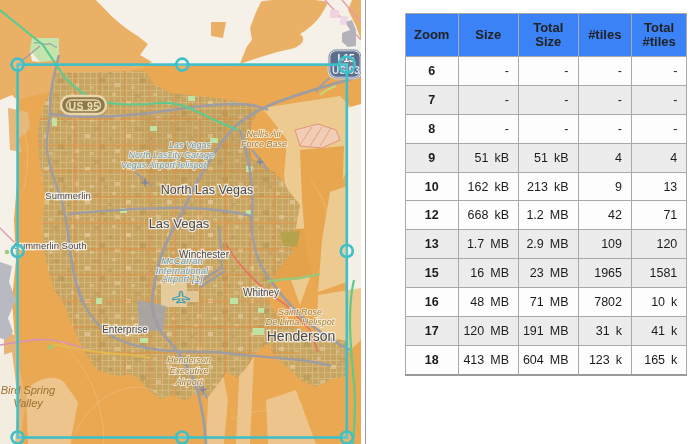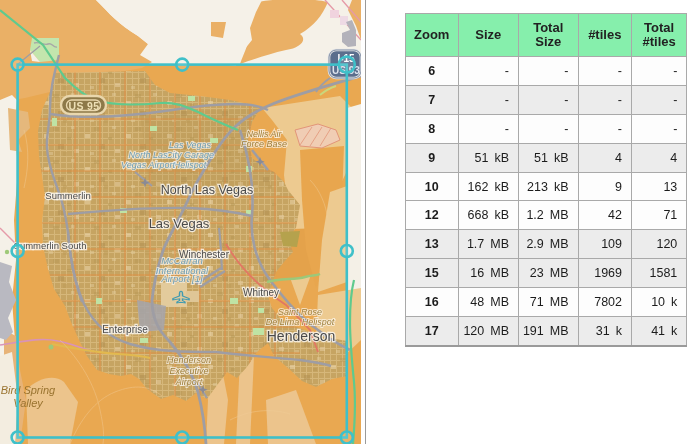--- a/index.html
+++ b/index.html
@@ -1,21 +1,21 @@
 <!DOCTYPE html>
 <html><head>
 <meta charset="utf-8">
 <style>
 html,body{margin:0;padding:0;background:#fff;}
 #wrap{position:relative;width:692px;height:444px;overflow:hidden;font-family:"Liberation Sans",sans-serif;}
 #vline{position:absolute;left:365px;top:0;width:1px;height:444px;background:#9a9a9a;}
 table{position:absolute;left:405px;top:13px;border-bottom:2px solid #9a9a9a;border-collapse:collapse;table-layout:fixed;
  font-family:"Liberation Sans",sans-serif;font-size:12.5px;color:#1c1c1c;}
 th,td{border:1px solid #a9a9a9;padding:0;overflow:hidden;}
-th{background:#86efac;font-size:13px;font-weight:bold;height:42px;text-align:center;color:#222;line-height:14px;}
+th{background:#3b82f6;font-size:13px;font-weight:bold;height:42px;text-align:center;color:#222;line-height:14px;}
 td{height:27.9px;}
 td.z{text-align:center;font-weight:bold;}
 td.v{text-align:right;padding-right:9px;}
 tr.g td{background:#ececec;}
 tr.w td{background:#fdfdfd;}
 </style>
 </head>
 <body>
 <div id="wrap">
 <svg id="map" width="361" height="444" viewBox="0 0 361 444" style="position:absolute;left:0;top:0">
@@ -263,32 +263,39 @@
           <td class="z">13</td>
           <td class="v">1.7 &nbsp;MB</td>
           <td class="v">2.9 &nbsp;MB</td>
           <td class="v">109</td>
           <td class="v">120</td>
         </tr>
 <tr class="g">
           <td class="z">15</td>
           <td class="v">16 &nbsp;MB</td>
           <td class="v">23 &nbsp;MB</td>
-          <td class="v">1969</td>
+          <td class="v">1965</td>
           <td class="v">1581</td>
         </tr>
 <tr class="w">
           <td class="z">16</td>
           <td class="v">48 &nbsp;MB</td>
           <td class="v">71 &nbsp;MB</td>
           <td class="v">7802</td>
           <td class="v">10 &nbsp;k</td>
         </tr>
 <tr class="g">
           <td class="z">17</td>
           <td class="v">120 &nbsp;MB</td>
           <td class="v">191 &nbsp;MB</td>
           <td class="v">31 &nbsp;k</td>
           <td class="v">41 &nbsp;k</td>
         </tr>
+<tr class="w">
+          <td class="z">18</td>
+          <td class="v">413 &nbsp;MB</td>
+          <td class="v">604 &nbsp;MB</td>
+          <td class="v">123 &nbsp;k</td>
+          <td class="v">165 &nbsp;k</td>
+        </tr>
 </tbody>
     </table>
 </div>
 
 </body></html>

